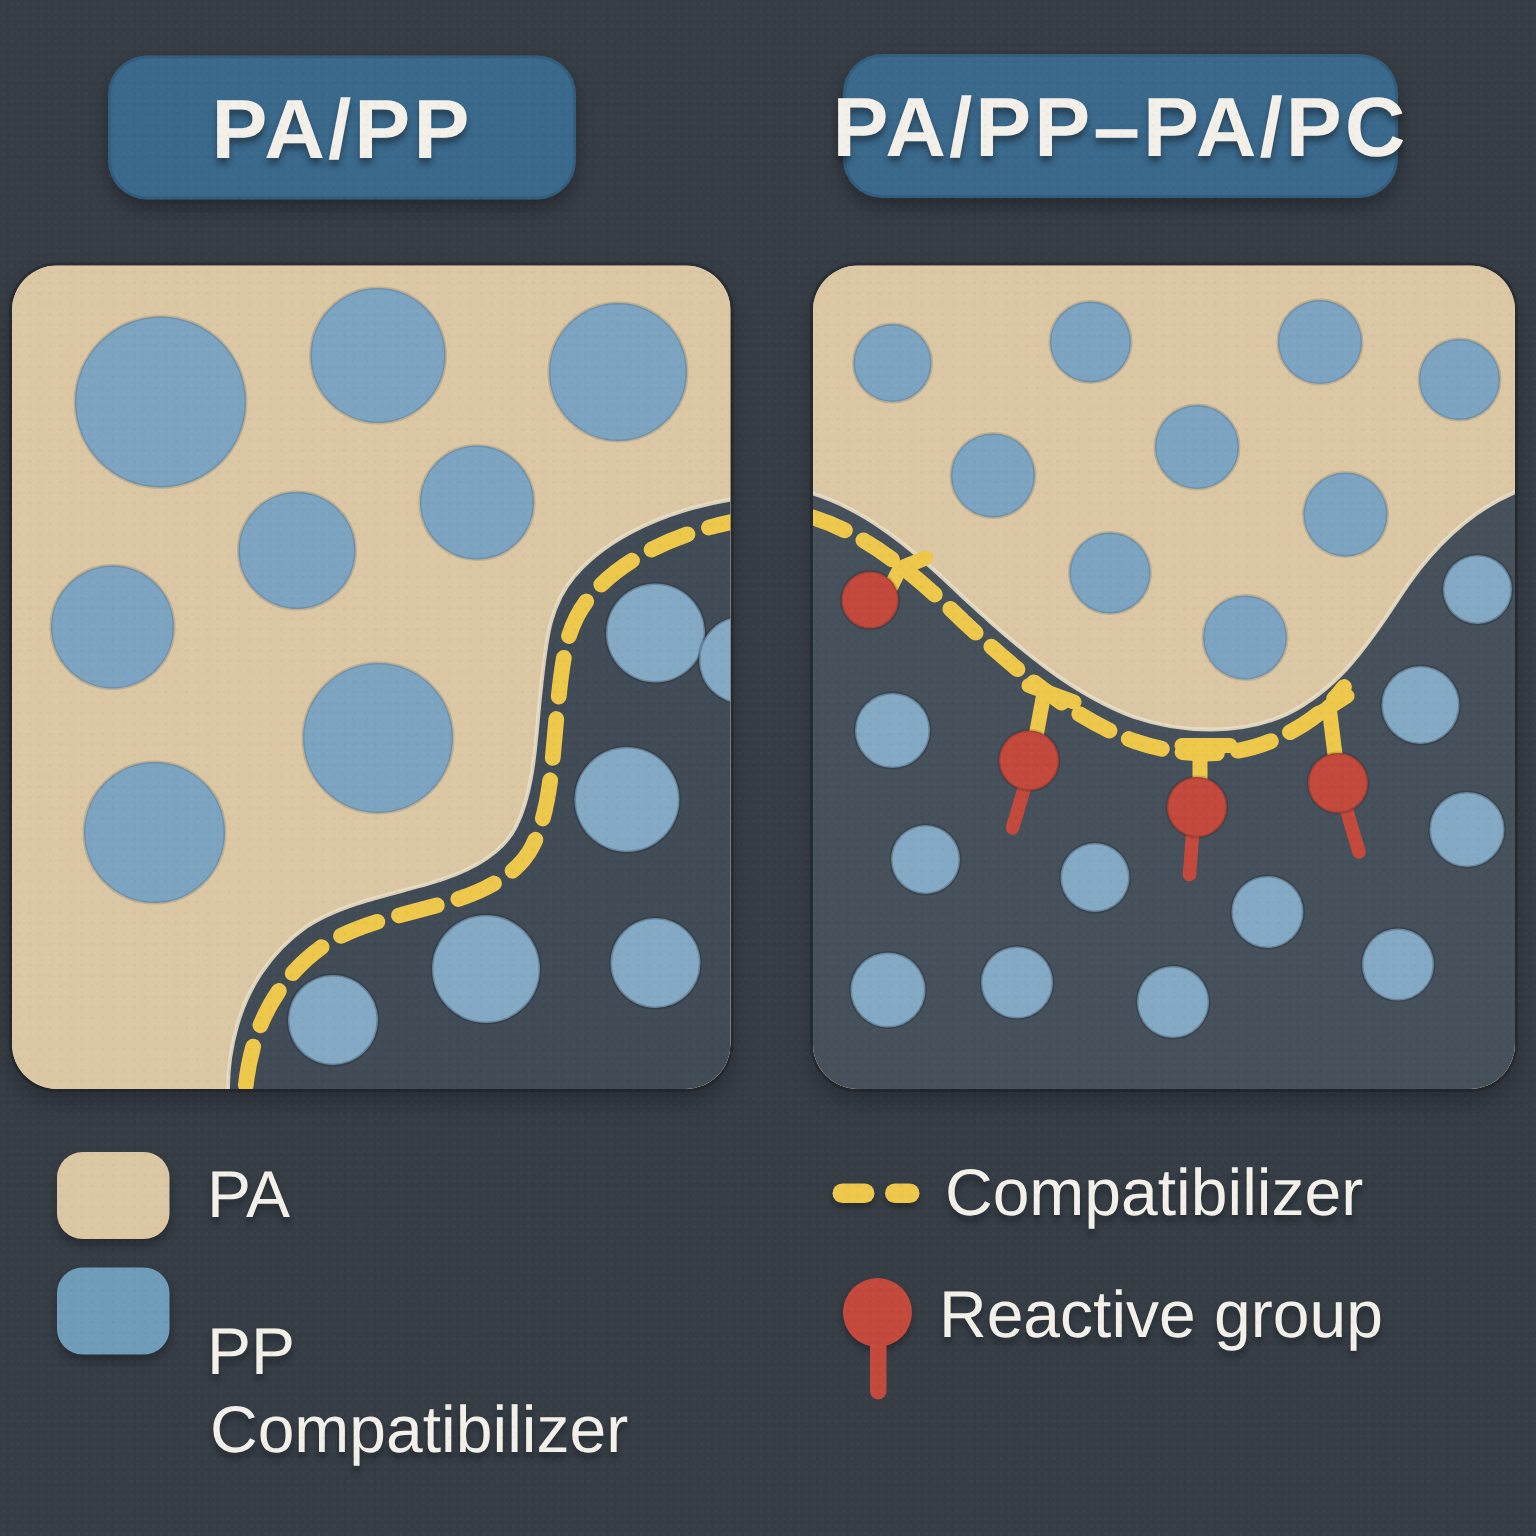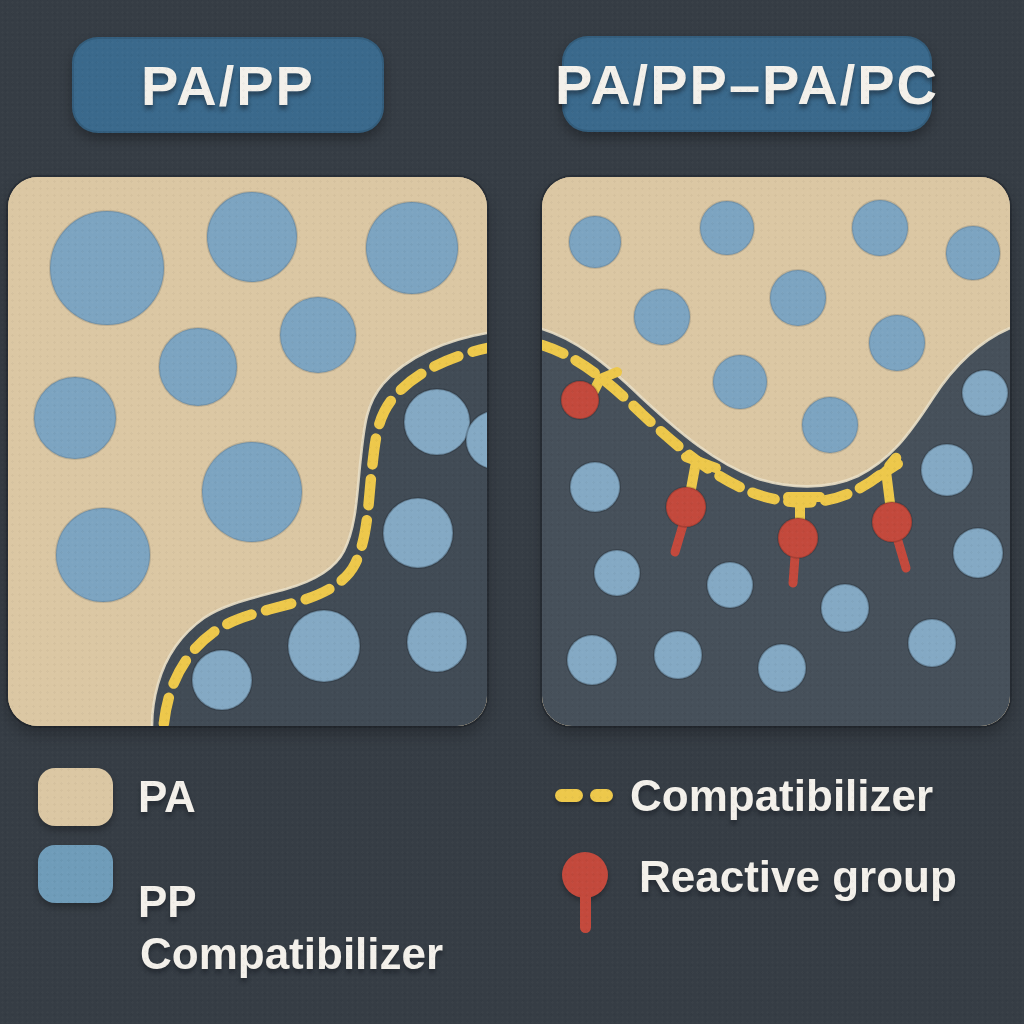--- a/index.html
+++ b/index.html
@@ -22,21 +22,21 @@
   #badge-left{left:72px;top:37px;width:312px;height:96px;}
   #badge-right{left:562px;top:36px;width:370px;height:96px;}
   .panel{
     position:absolute;border-radius:30px;overflow:hidden;background:var(--tan,#DBC7A3);
     box-shadow:0 8px 16px rgba(0,0,0,.28), 0 0 0 2px rgba(22,28,34,.35);
   }
   #panel-left{left:8px;top:177px;width:479px;height:549px;}
   #panel-right{left:542px;top:177px;width:468px;height:549px;}
   .panel svg{display:block;width:100%;height:100%;}
   .legend-label{
-    position:absolute;color:var(--text,#F3F0EA);font-weight:bold;font-size:44px;
+    position:absolute;color:var(--text,#F3F0EA);font-weight:normal;font-size:44px;
     line-height:56px;height:56px;white-space:nowrap;
     text-shadow:0 4px 4px rgba(15,20,26,.45);
   }
   .swatch{
     position:absolute;width:75px;height:58px;border-radius:17px;
     box-shadow:0 4px 7px rgba(0,0,0,.30);
   }
   .swatch-pa{background:var(--tan,#DBC7A3);}
   .swatch-pp{background:var(--swatch-blue,#6F9CB9);}
   .dash-chip{
@@ -146,16 +146,16 @@
   <span class="legend-label" style="left:138px;top:874px;">PP</span>
 
   <span class="legend-label" style="left:140px;top:926px;">Compatibilizer</span>
 
   <span class="dash-chip" style="left:555px;top:789px;width:28px;"></span>
   <span class="dash-chip" style="left:590px;top:789px;width:23px;"></span>
   <span class="legend-label" style="left:630px;top:768px;">Compatibilizer</span>
 
   <span class="pin-head" style="left:562px;top:852px;"></span>
   <span class="pin-tail" style="left:580px;top:891px;"></span>
-  <span class="legend-label" style="left:639px;top:849px;text-align:center;">Reactive group</span>
+  <span class="legend-label" style="left:626px;top:849px;text-align:center;">Reactive group</span>
 
   <div class="grain"></div>
 </div>
 
 </body></html>

